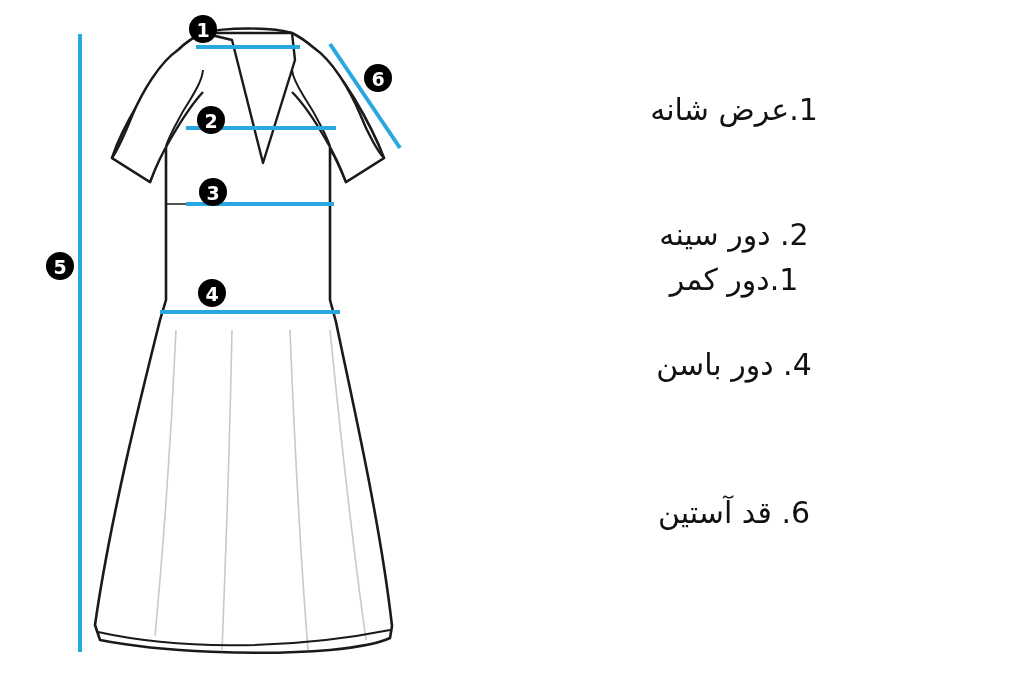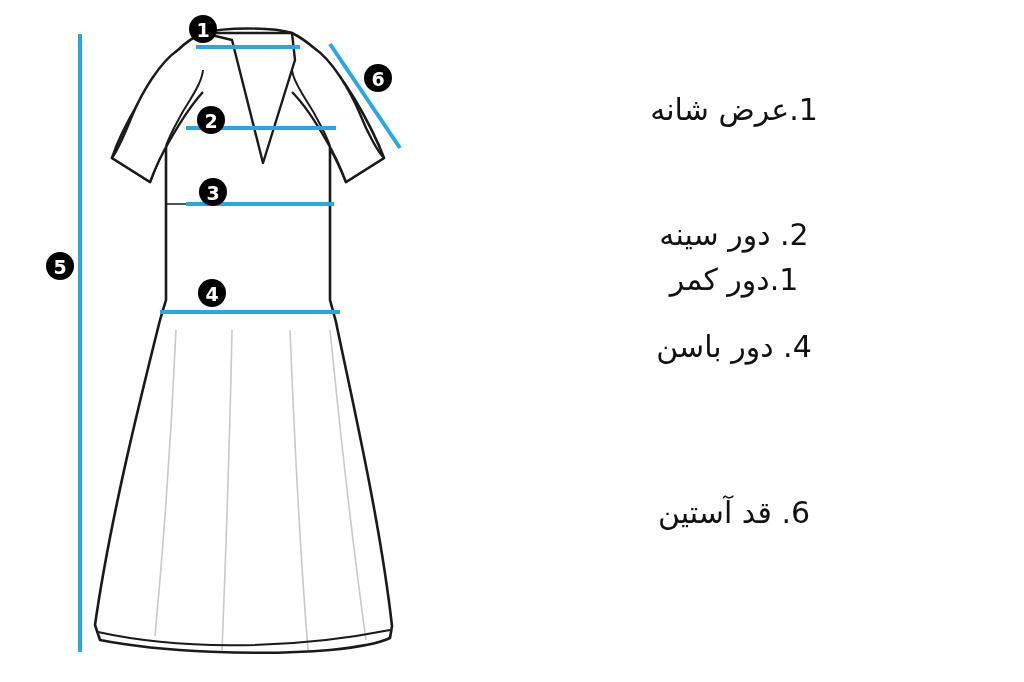--- a/index.html
+++ b/index.html
@@ -153,17 +153,17 @@
         <text class="marker-label" x="378" y="79">6</text>
       </g>
 
     </svg>
   </div>
 
   <div id="legend">
     <div class="legend-item" style="top:92px;"><span>1.عرض شانه</span></div>
     <div class="legend-item" style="top:188px;margin-top:29px;"><span>2. دور سینه</span></div>
     <div class="legend-item" style="top:262px;"><span>1.دور کمر</span></div>
-    <div class="legend-item" style="top:329px;"><span>4. دور باسن</span></div>
+    <div class="legend-item" style="top:347px;"><span>4. دور باسن</span></div>
     <div class="legend-item" style="top:495px;text-decoration:underline;"><span>6. قد آستین</span></div>
   </div>
 
 </div>
 
 </body></html>

